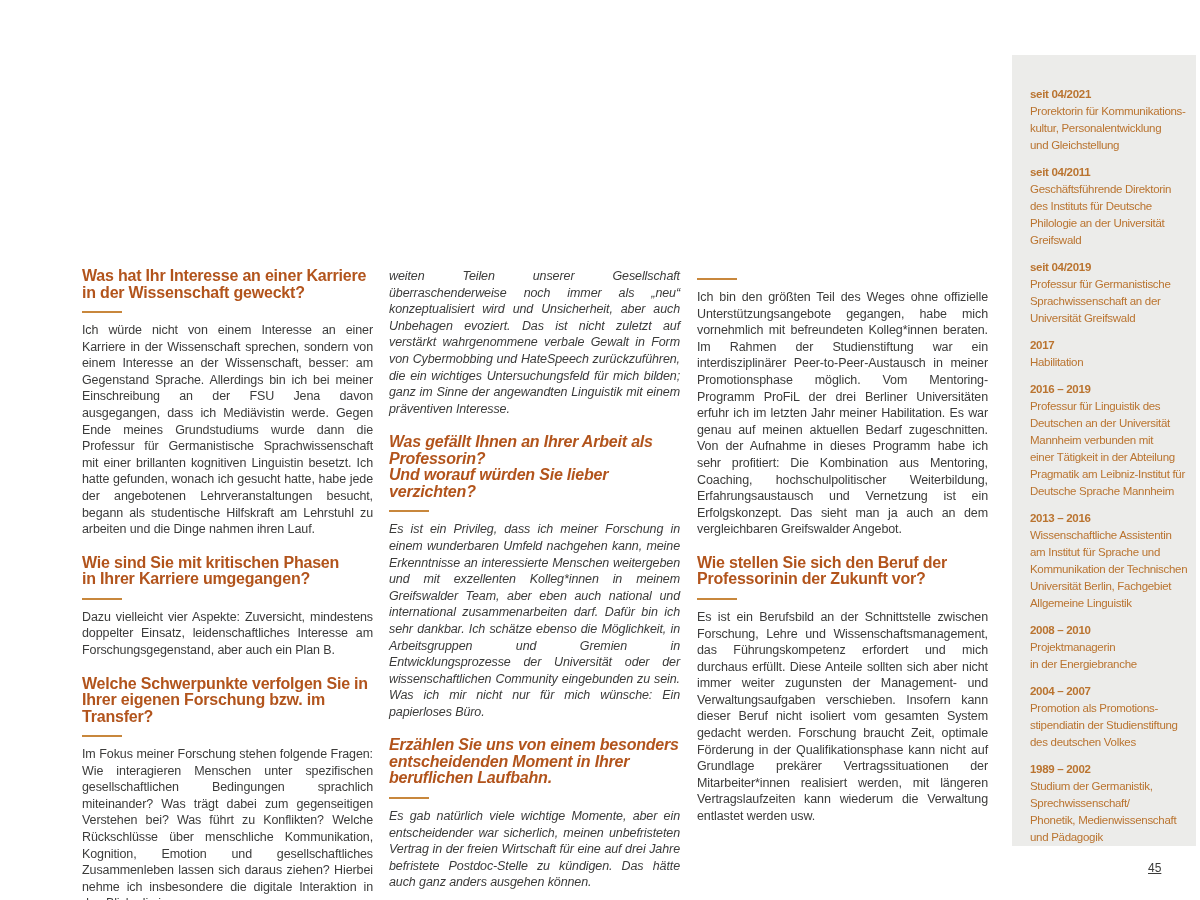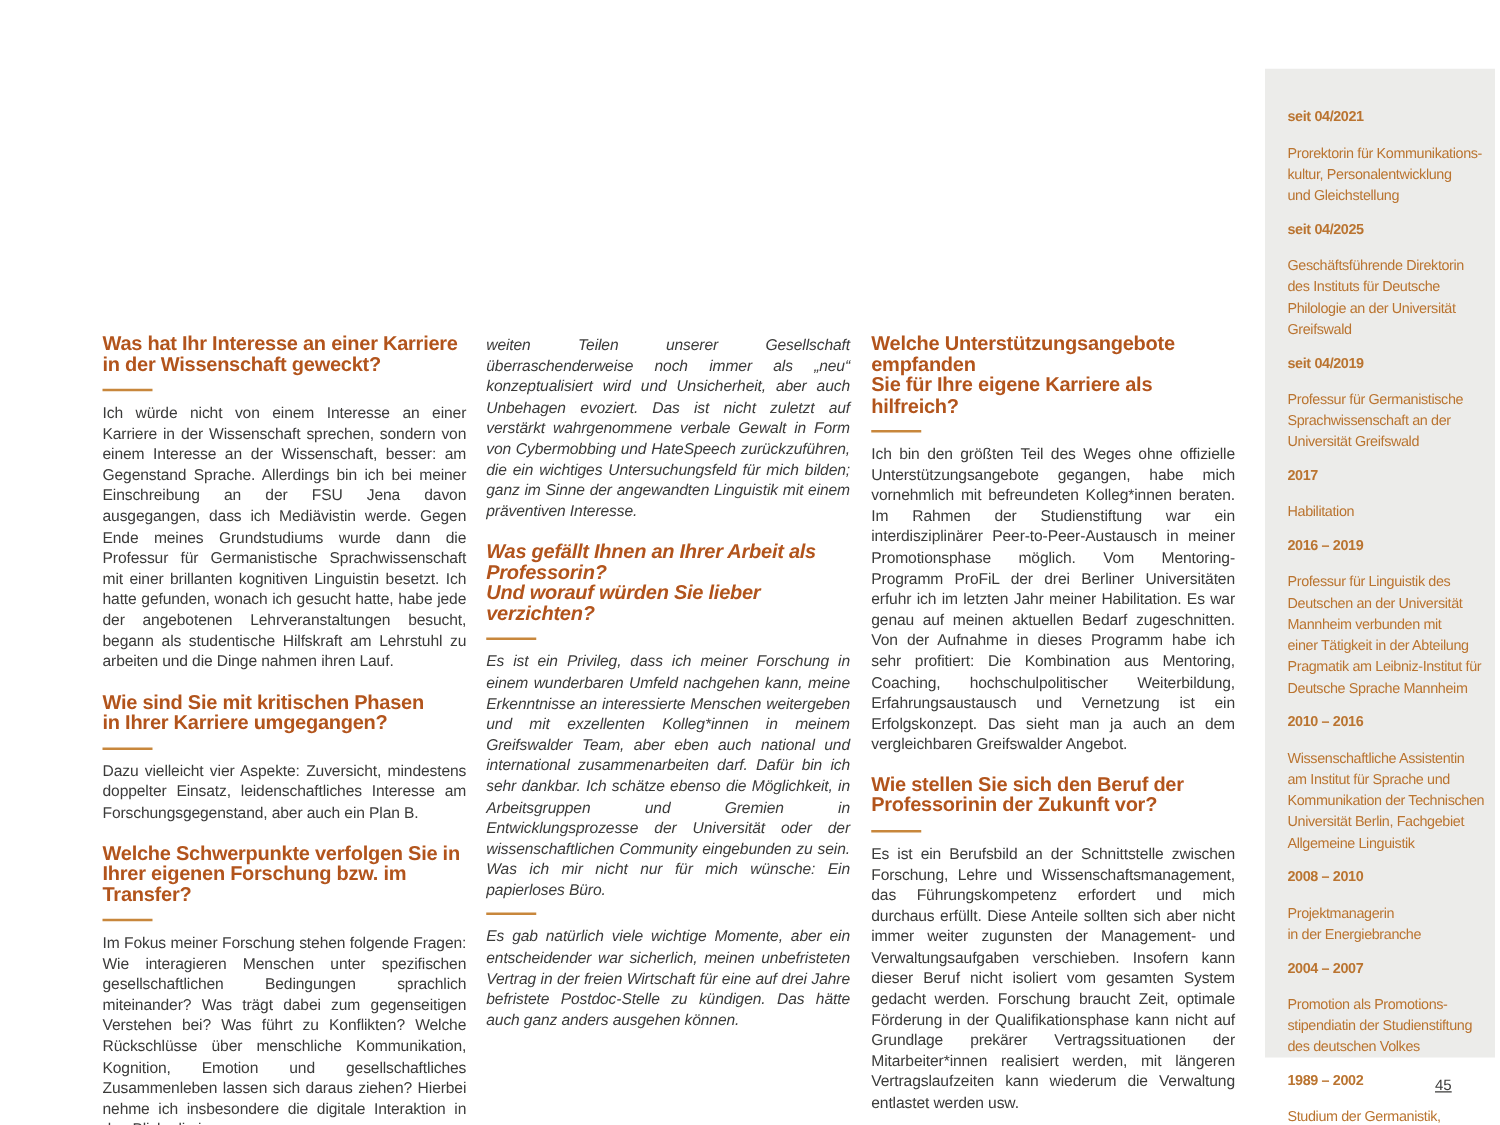--- a/index.html
+++ b/index.html
@@ -55,21 +55,21 @@
     padding: 31px 0 0 18px;
   }
   .cv-entry {
     color: var(--accent-sidebar);
     font-size: 11.5px;
     line-height: 17px;
     letter-spacing: -0.3px;
     margin-bottom: 10px;
   }
   .cv-period { font-weight: bold; white-space: pre; }
-  .cv-desc { white-space: pre; margin-top: 12px; }
+  .cv-desc { white-space: pre; }
   .page-number {
     position: absolute;
     left: 1148px; top: 861px;
     color: var(--body-text);
     font-size: 12px;
     font-family: "Liberation Sans", sans-serif;
     text-decoration: underline;
   }
 </style>
 </head>
@@ -90,44 +90,45 @@
 Ihrer eigenen Forschung bzw. im Transfer?</h3>
         <div class="rule"></div>
         <p class="answer">Im Fokus meiner Forschung stehen folgende Fragen: Wie interagieren Menschen unter spezifischen gesellschaftlichen Bedingungen sprachlich miteinander? Was trägt dabei zum gegenseitigen Verstehen bei? Was führt zu Konflikten? Welche Rückschlüsse über menschliche Kommunikation, Kognition, Emotion und gesellschaftliches Zusammenleben lassen sich daraus ziehen? Hierbei nehme ich insbesondere die digitale Interaktion in den Blick, die in</p>
       </div>
     <div class="col" id="col2">
         <p class="answer">weiten Teilen unserer Gesellschaft überraschenderweise noch immer als „neu“ konzeptualisiert wird und Unsicherheit, aber auch Unbehagen evoziert. Das ist nicht zuletzt auf verstärkt wahrgenommene verbale Gewalt in Form von Cybermobbing und HateSpeech zurückzuführen, die ein wichtiges Untersuchungsfeld für mich bilden; ganz im Sinne der angewandten Linguistik mit einem präventiven Interesse.</p>
         <h3 class="question">Was gefällt Ihnen an Ihrer Arbeit als Professorin?
 Und worauf würden Sie lieber verzichten?</h3>
         <div class="rule"></div>
         <p class="answer">Es ist ein Privileg, dass ich meiner Forschung in einem wunderbaren Umfeld nachgehen kann, meine Erkenntnisse an interessierte Menschen weitergeben und mit exzellenten Kolleg*innen in meinem Greifswalder Team, aber eben auch national und international zusammenarbeiten darf. Dafür bin ich sehr dankbar. Ich schätze ebenso die Möglichkeit, in Arbeitsgruppen und Gremien in Entwicklungsprozesse der Universität oder der wissenschaftlichen Community eingebunden zu sein. Was ich mir nicht nur für mich wünsche: Ein papierloses Büro.</p>
+        <h3 class="question">Erzählen Sie uns von einem besonders
+entscheidenden Moment in Ihrer
+beruflichen Laufbahn.</h3>
         <div class="rule"></div>
         <p class="answer">Es gab natürlich viele wichtige Momente, aber ein entscheidender war sicherlich, meinen unbefristeten Vertrag in der freien Wirtschaft für eine auf drei Jahre befristete Postdoc-Stelle zu kündigen. Das hätte auch ganz anders ausgehen können.</p>
       </div>
     <div class="col" id="col3">
-        <h3 class="question">Welche Unterstützungsangebote empfanden
-Sie für Ihre eigene Karriere als hilfreich?</h3>
         <div class="rule"></div>
         <p class="answer">Ich bin den größten Teil des Weges ohne offizielle Unterstützungsangebote gegangen, habe mich vornehmlich mit befreundeten Kolleg*innen beraten. Im Rahmen der Studienstiftung war ein interdisziplinärer Peer-to-Peer-Austausch in meiner Promotionsphase möglich. Vom Mentoring-Programm ProFiL der drei Berliner Universitäten erfuhr ich im letzten Jahr meiner Habilitation. Es war genau auf meinen aktuellen Bedarf zugeschnitten. Von der Aufnahme in dieses Programm habe ich sehr profitiert: Die Kombination aus Mentoring, Coaching, hochschulpolitischer Weiterbildung, Erfahrungsaustausch und Vernetzung ist ein Erfolgskonzept. Das sieht man ja auch an dem vergleichbaren Greifswalder Angebot.</p>
         <h3 class="question">Wie stellen Sie sich den Beruf der
 Professorinin der Zukunft vor?</h3>
         <div class="rule"></div>
         <p class="answer">Es ist ein Berufsbild an der Schnittstelle zwischen Forschung, Lehre und Wissenschaftsmanagement, das Führungskompetenz erfordert und mich durchaus erfüllt. Diese Anteile sollten sich aber nicht immer weiter zugunsten der Management- und Verwaltungsaufgaben verschieben. Insofern kann dieser Beruf nicht isoliert vom gesamten System gedacht werden. Forschung braucht Zeit, optimale Förderung in der Qualifikationsphase kann nicht auf Grundlage prekärer Vertragssituationen der Mitarbeiter*innen realisiert werden, mit längeren Vertragslaufzeiten kann wiederum die Verwaltung entlastet werden usw.</p>
       </div>
   </main>
 
   <aside class="sidebar" id="cv-list">
       <div class="cv-entry">
         <div class="cv-period">seit 04/2021</div>
         <div class="cv-desc">Prorektorin für Kommunikations-
 kultur, Personalentwicklung
 und Gleichstellung</div>
       </div>
       <div class="cv-entry">
-        <div class="cv-period">seit 04/2025</div>
+        <div class="cv-period">seit 04/2011</div>
         <div class="cv-desc">Geschäftsführende Direktorin
 des Instituts für Deutsche
 Philologie an der Universität
 Greifswald</div>
       </div>
       <div class="cv-entry">
         <div class="cv-period">seit 04/2019</div>
         <div class="cv-desc">Professur für Germanistische
 Sprachwissenschaft an der
 Universität Greifswald</div>
@@ -139,21 +140,21 @@
       <div class="cv-entry">
         <div class="cv-period">2016 – 2019</div>
         <div class="cv-desc">Professur für Linguistik des
 Deutschen an der Universität
 Mannheim verbunden mit
 einer Tätigkeit in der Abteilung
 Pragmatik am Leibniz-Institut für
 Deutsche Sprache Mannheim</div>
       </div>
       <div class="cv-entry">
-        <div class="cv-period">2010 – 2016</div>
+        <div class="cv-period">2013 – 2016</div>
         <div class="cv-desc">Wissenschaftliche Assistentin
 am Institut für Sprache und
 Kommunikation der Technischen
 Universität Berlin, Fachgebiet
 Allgemeine Linguistik</div>
       </div>
       <div class="cv-entry">
         <div class="cv-period">2008 – 2010</div>
         <div class="cv-desc">Projektmanagerin
 in der Energiebranche</div>

